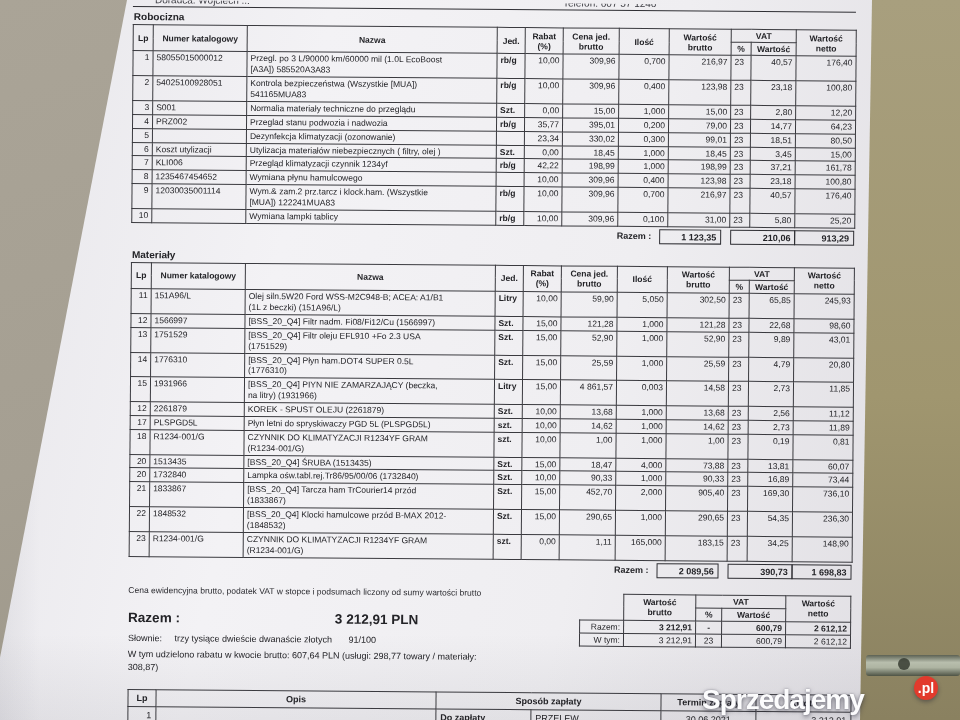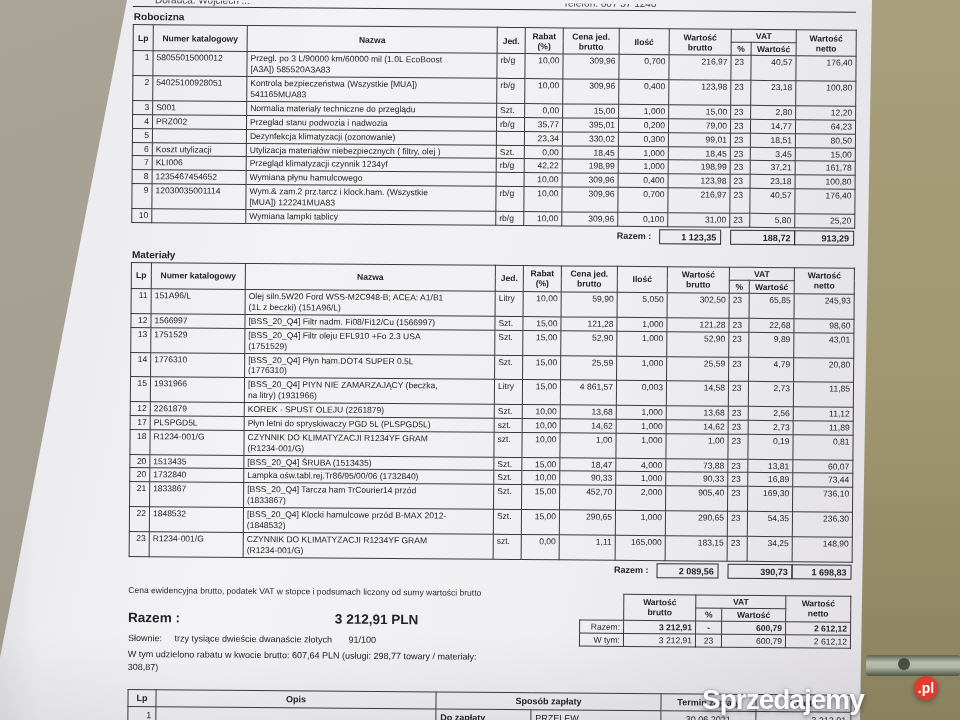--- a/index.html
+++ b/index.html
@@ -41,21 +41,21 @@
   .section-label { font-weight:bold; font-size:10px; margin:4px 0 2px 1px; }
 
   table.items { width:723px; border-collapse:collapse; table-layout:fixed; font-size:8.5px; }
   table.items th, table.items td { border:1px solid #3a3a3f; }
   table.items { border:1.5px solid #2e2e33; }
   table.items th { font-weight:bold; text-align:center; vertical-align:middle;
                    padding:1px 1px; white-space:pre-line; line-height:1.2; }
   table.items td { padding:1px 3px; vertical-align:top; line-height:1.28; }
   .c-lp   { text-align:right; }
   .c-name { white-space:pre-line; }
-  .c-unit { text-align:left; }
+  .c-unit { text-align:left;font-weight:bold; }
   .c-num  { text-align:right; }
   .c-pct  { text-align:left; padding-left:2px; }
   .c-vat  { padding-right:12px; }
 
   .totals { display:flex; margin-top:2px; font-weight:bold; font-size:9px; align-items:stretch; }
   .t-spacer { width:476px; }
   .t-label  { width:60px; text-align:right; padding:2px 8px 0 0; }
   .t-box    { border:1.5px solid #2e2e33; text-align:right; padding:2px 4px 1px 4px; }
   .t-gross  { width:63px; }
   .t-gap    { width:9px; }
@@ -288,21 +288,21 @@
     <td class="c-num">25,20</td>
   </tr>
         </tbody>
     </table>
 
     <div class="totals">
       <div class="t-spacer"></div>
       <div class="t-label">Razem :</div>
       <div class="t-box t-gross">1 123,35</div>
       <div class="t-gap"></div>
-      <div class="t-box t-vat">188,72</div>
+      <div class="t-box t-vat">210,06</div>
       <div class="t-box t-net">913,29</div>
     </div>
 
     <div class="section-label" style="margin-top:9px;">Materiały</div>
 
     <table class="items">
       <colgroup>
         <col style="width:20px">
           <col style="width:94px">
           <col style="width:250px">

